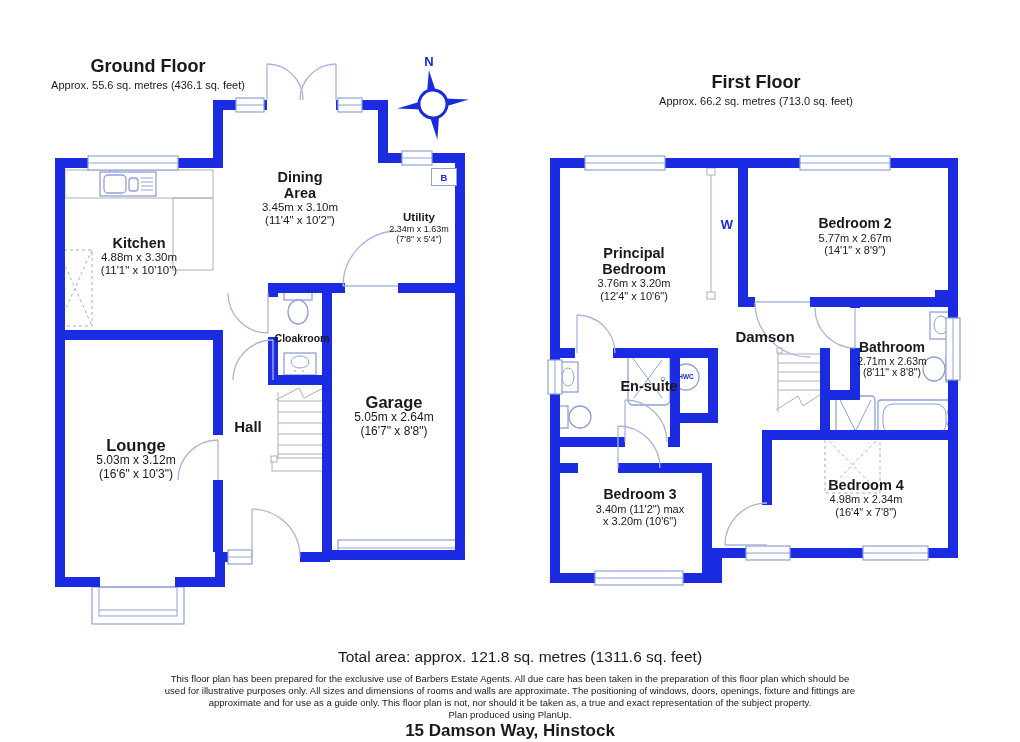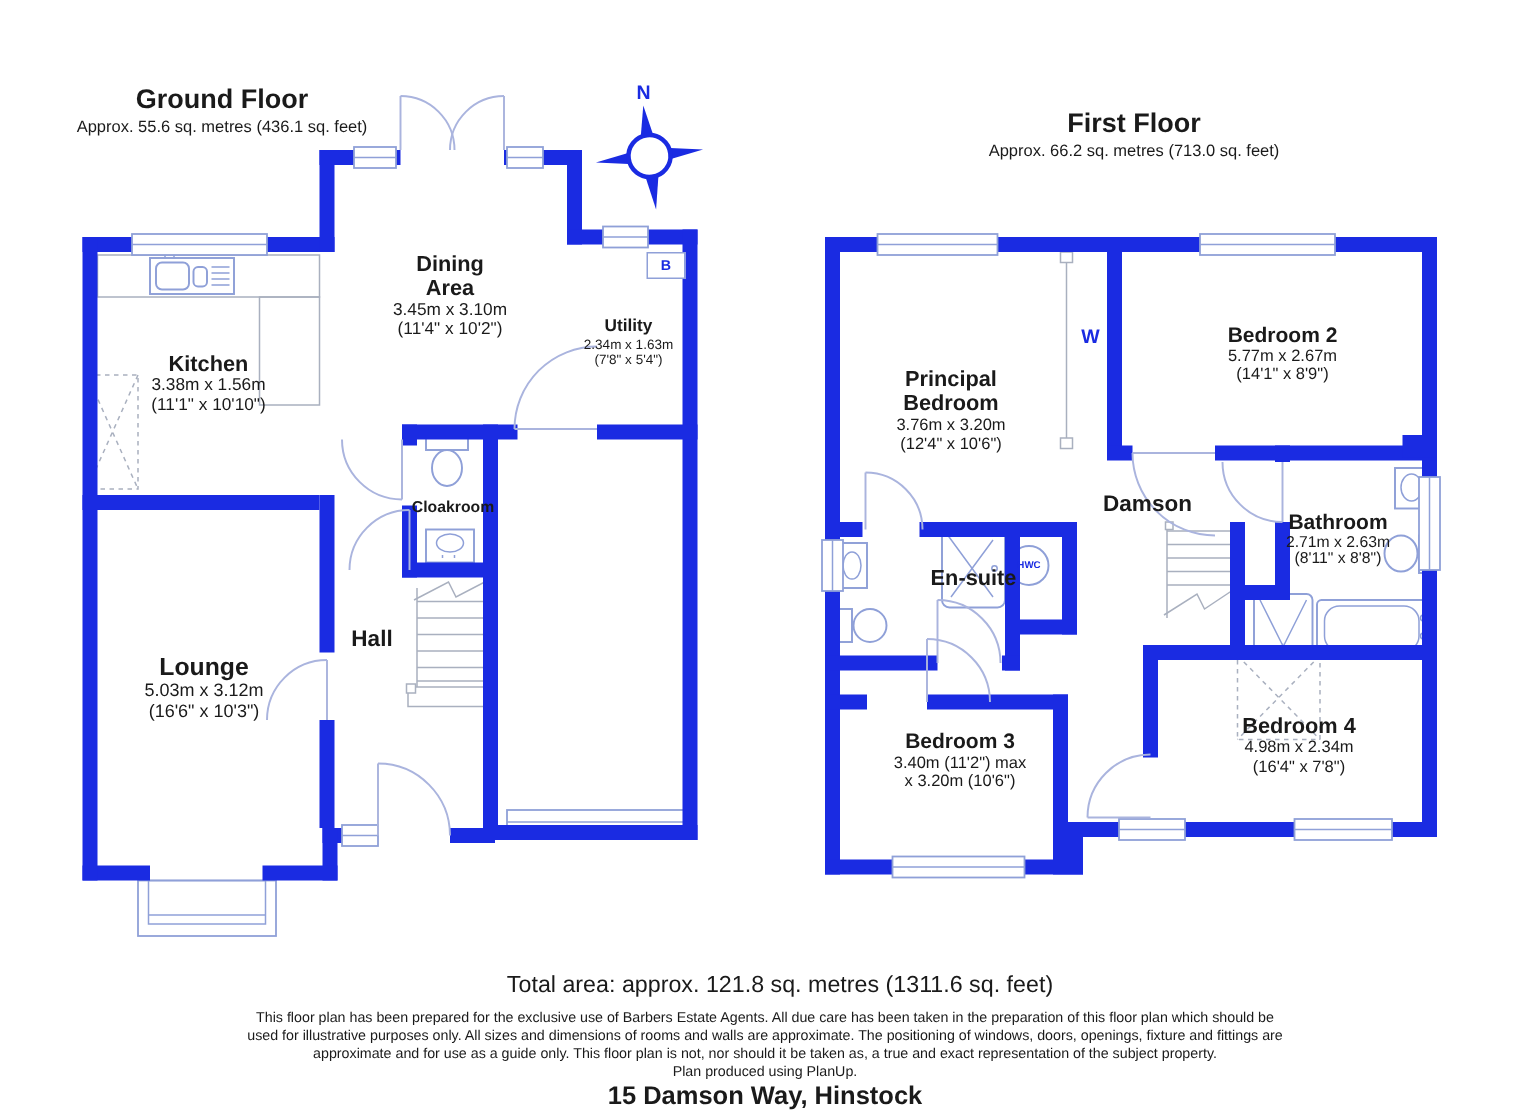--- a/index.html
+++ b/index.html
@@ -316,41 +316,46 @@
   <div class="title-sub">Approx. 55.6 sq. metres (436.1 sq. feet)</div>
 </div>
 <div class="lbl" style="left:756px;top:90px;">
   <div class="title-main">First Floor</div>
   <div class="title-sub">Approx. 66.2 sq. metres (713.0 sq. feet)</div>
 </div>
 <div class="lbl blue-mark" style="left:429px;top:62px;font-size:13px;">N</div>
 
 <div class="lbl" style="left:139px;top:256px;">
   <div class="room-name" style="font-size:14.5px;">Kitchen</div>
-  <div class="dims">3.38m x 1.56m</div>
+  <div class="dims">4.88m x 3.30m</div>
   <div class="dims">(11'1" x 10'10")</div>
 </div>
 <div class="lbl" style="left:300px;top:198px;">
   <div class="room-name" style="font-size:14.5px;">Dining</div>
   <div class="room-name" style="font-size:14.5px;">Area</div>
   <div class="dims">3.45m x 3.10m</div>
   <div class="dims">(11'4" x 10'2")</div>
 </div>
 <div class="lbl" style="left:419px;top:228px;">
   <div class="room-name" style="font-size:11.5px;">Utility</div>
   <div class="dims" style="font-size:9px;">2.34m x 1.63m</div>
   <div class="dims" style="font-size:9px;">(7'8" x 5'4")</div>
 </div>
 <div class="lbl room-name" style="left:302px;top:339px;font-size:10.5px;">Cloakroom</div>
 <div class="lbl" style="left:136px;top:459px;">
   <div class="room-name" style="font-size:16.5px;">Lounge</div>
   <div class="dims" style="font-size:12px;">5.03m x 3.12m</div>
   <div class="dims" style="font-size:12px;">(16'6" x 10'3")</div>
 </div>
 <div class="lbl room-name" style="left:248px;top:427px;font-size:15px;">Hall</div>
+<div class="lbl" style="left:394px;top:416px;">
+  <div class="room-name" style="font-size:16.5px;">Garage</div>
+  <div class="dims" style="font-size:12px;">5.05m x 2.64m</div>
+  <div class="dims" style="font-size:12px;">(16'7" x 8'8")</div>
+</div>
 <div class="marker-box" style="left:431px;top:168px;width:24px;height:16px;">B</div>
 
 <div class="lbl" style="left:634px;top:274px;">
   <div class="room-name" style="font-size:14.5px;">Principal</div>
   <div class="room-name" style="font-size:14.5px;">Bedroom</div>
   <div class="dims" style="font-size:11px;">3.76m x 3.20m</div>
   <div class="dims" style="font-size:11px;">(12'4" x 10'6")</div>
 </div>
 <div class="lbl" style="left:855px;top:236px;">
   <div class="room-name" style="font-size:14px;">Bedroom 2</div>

